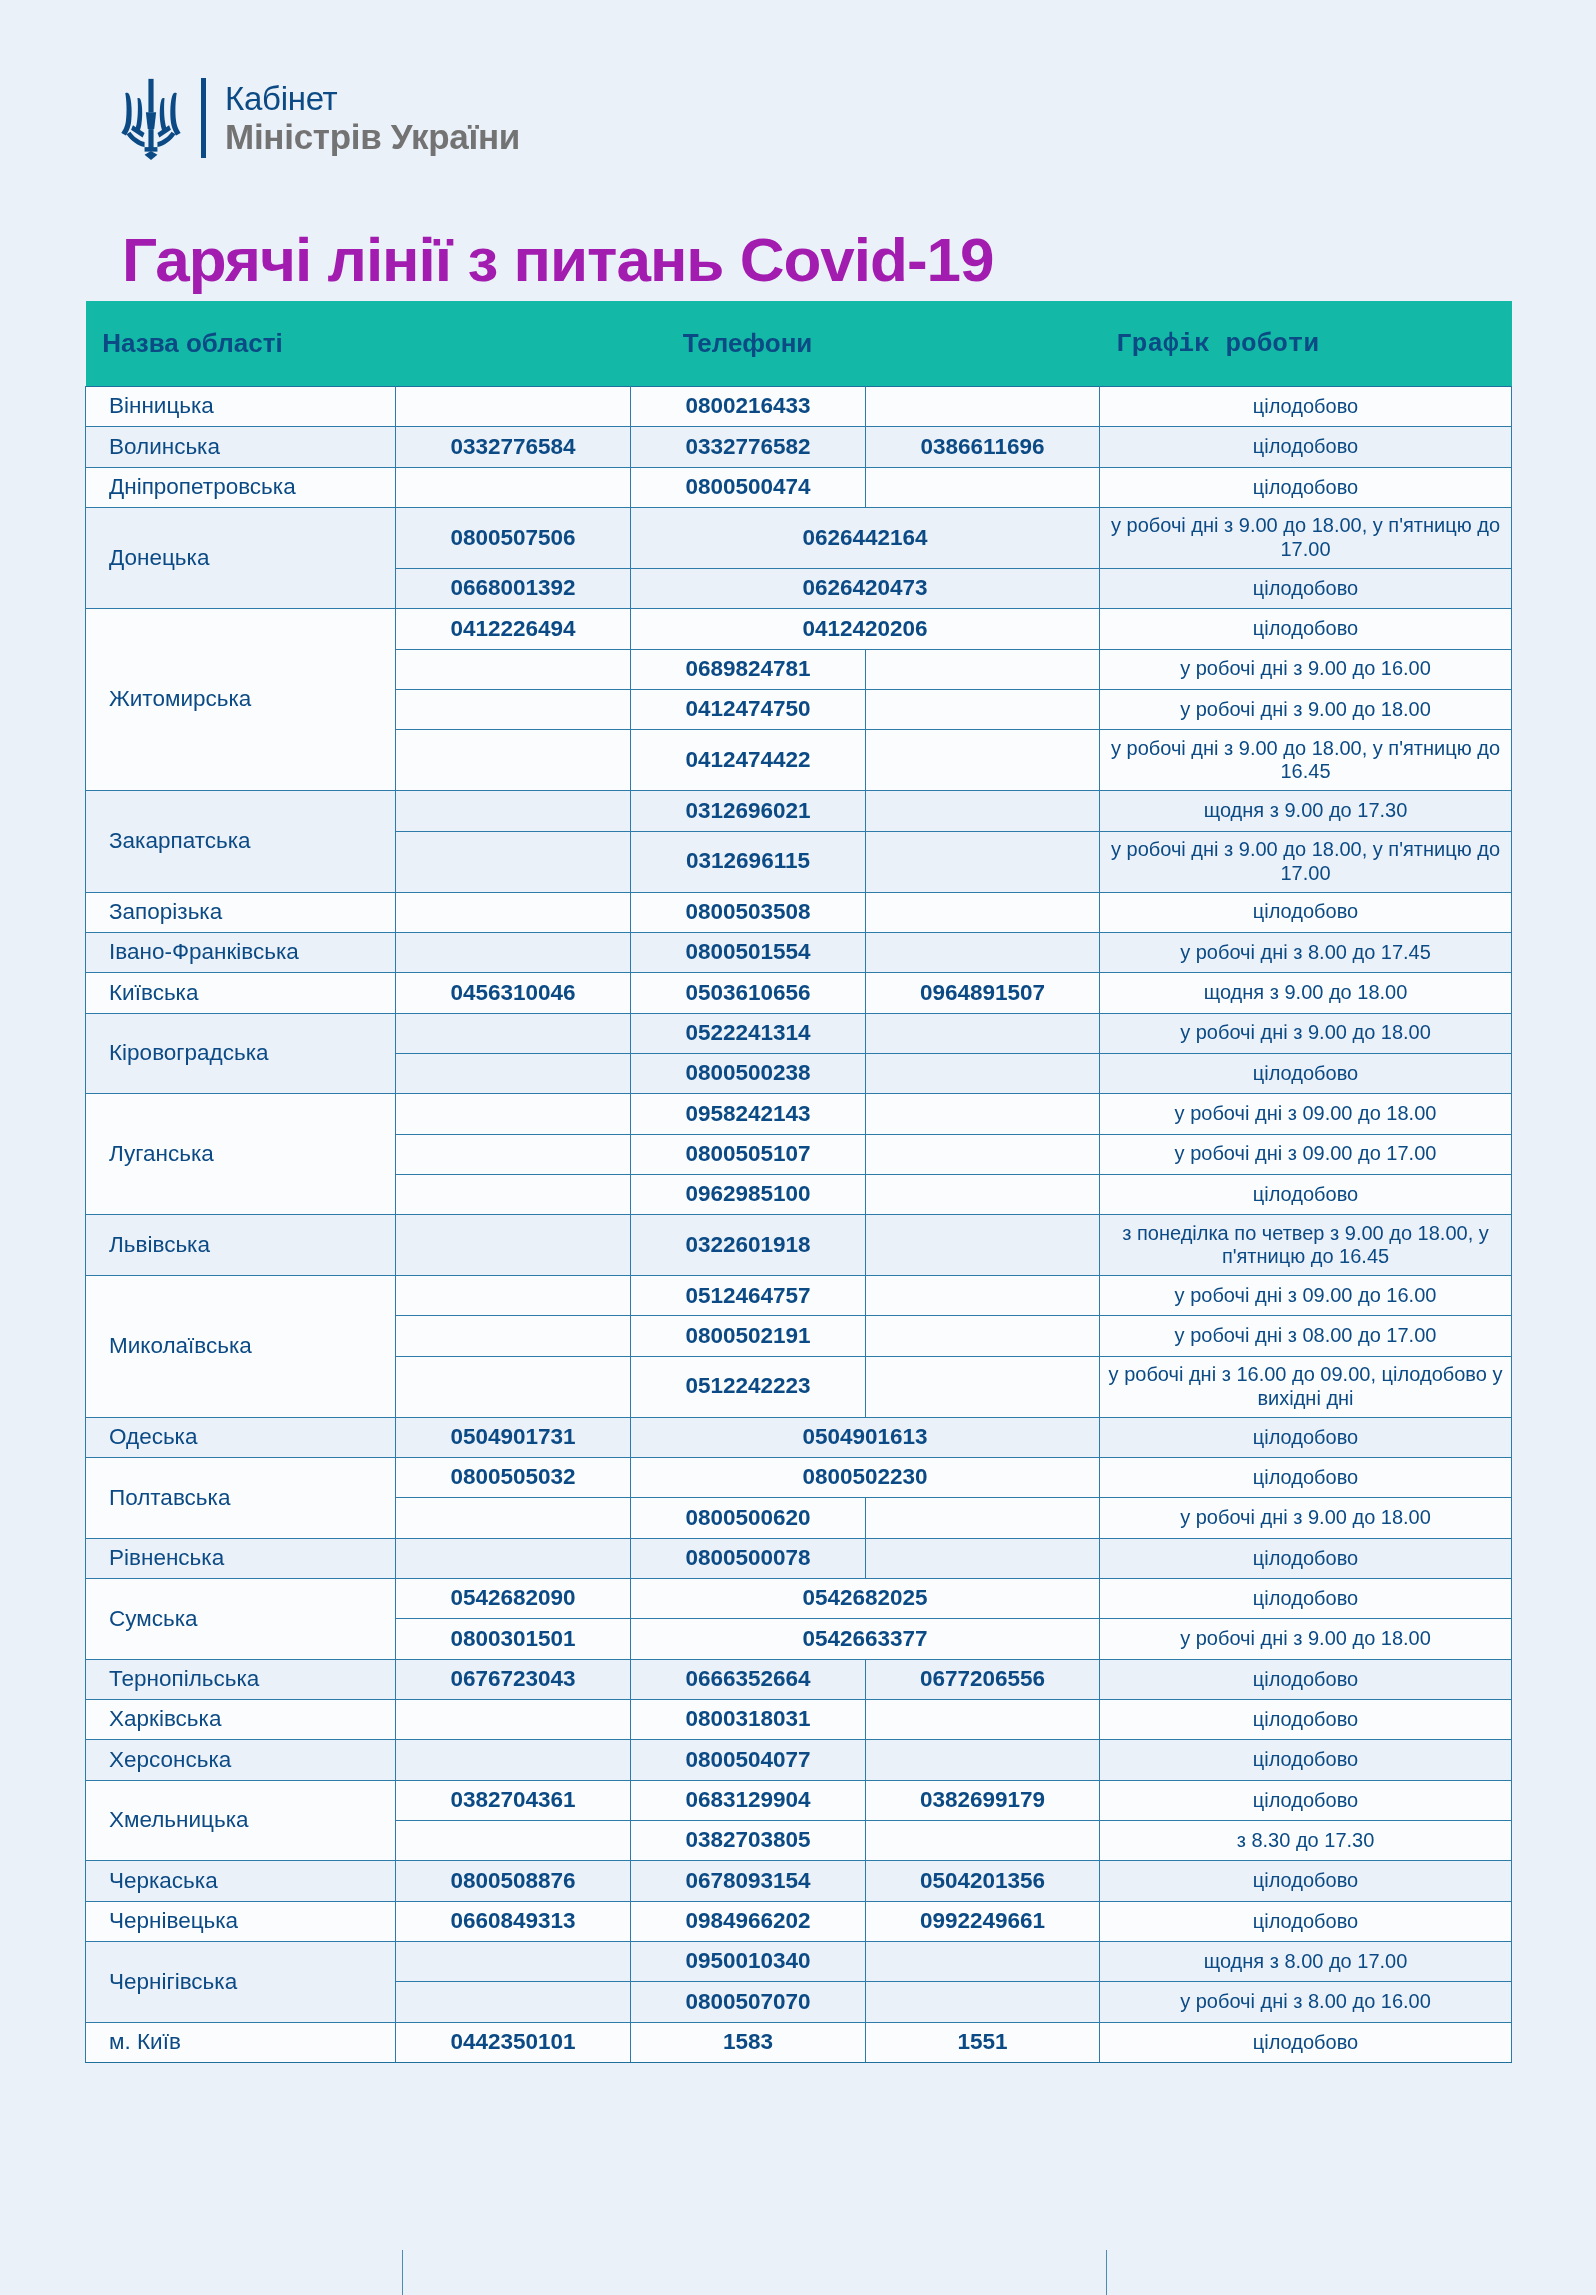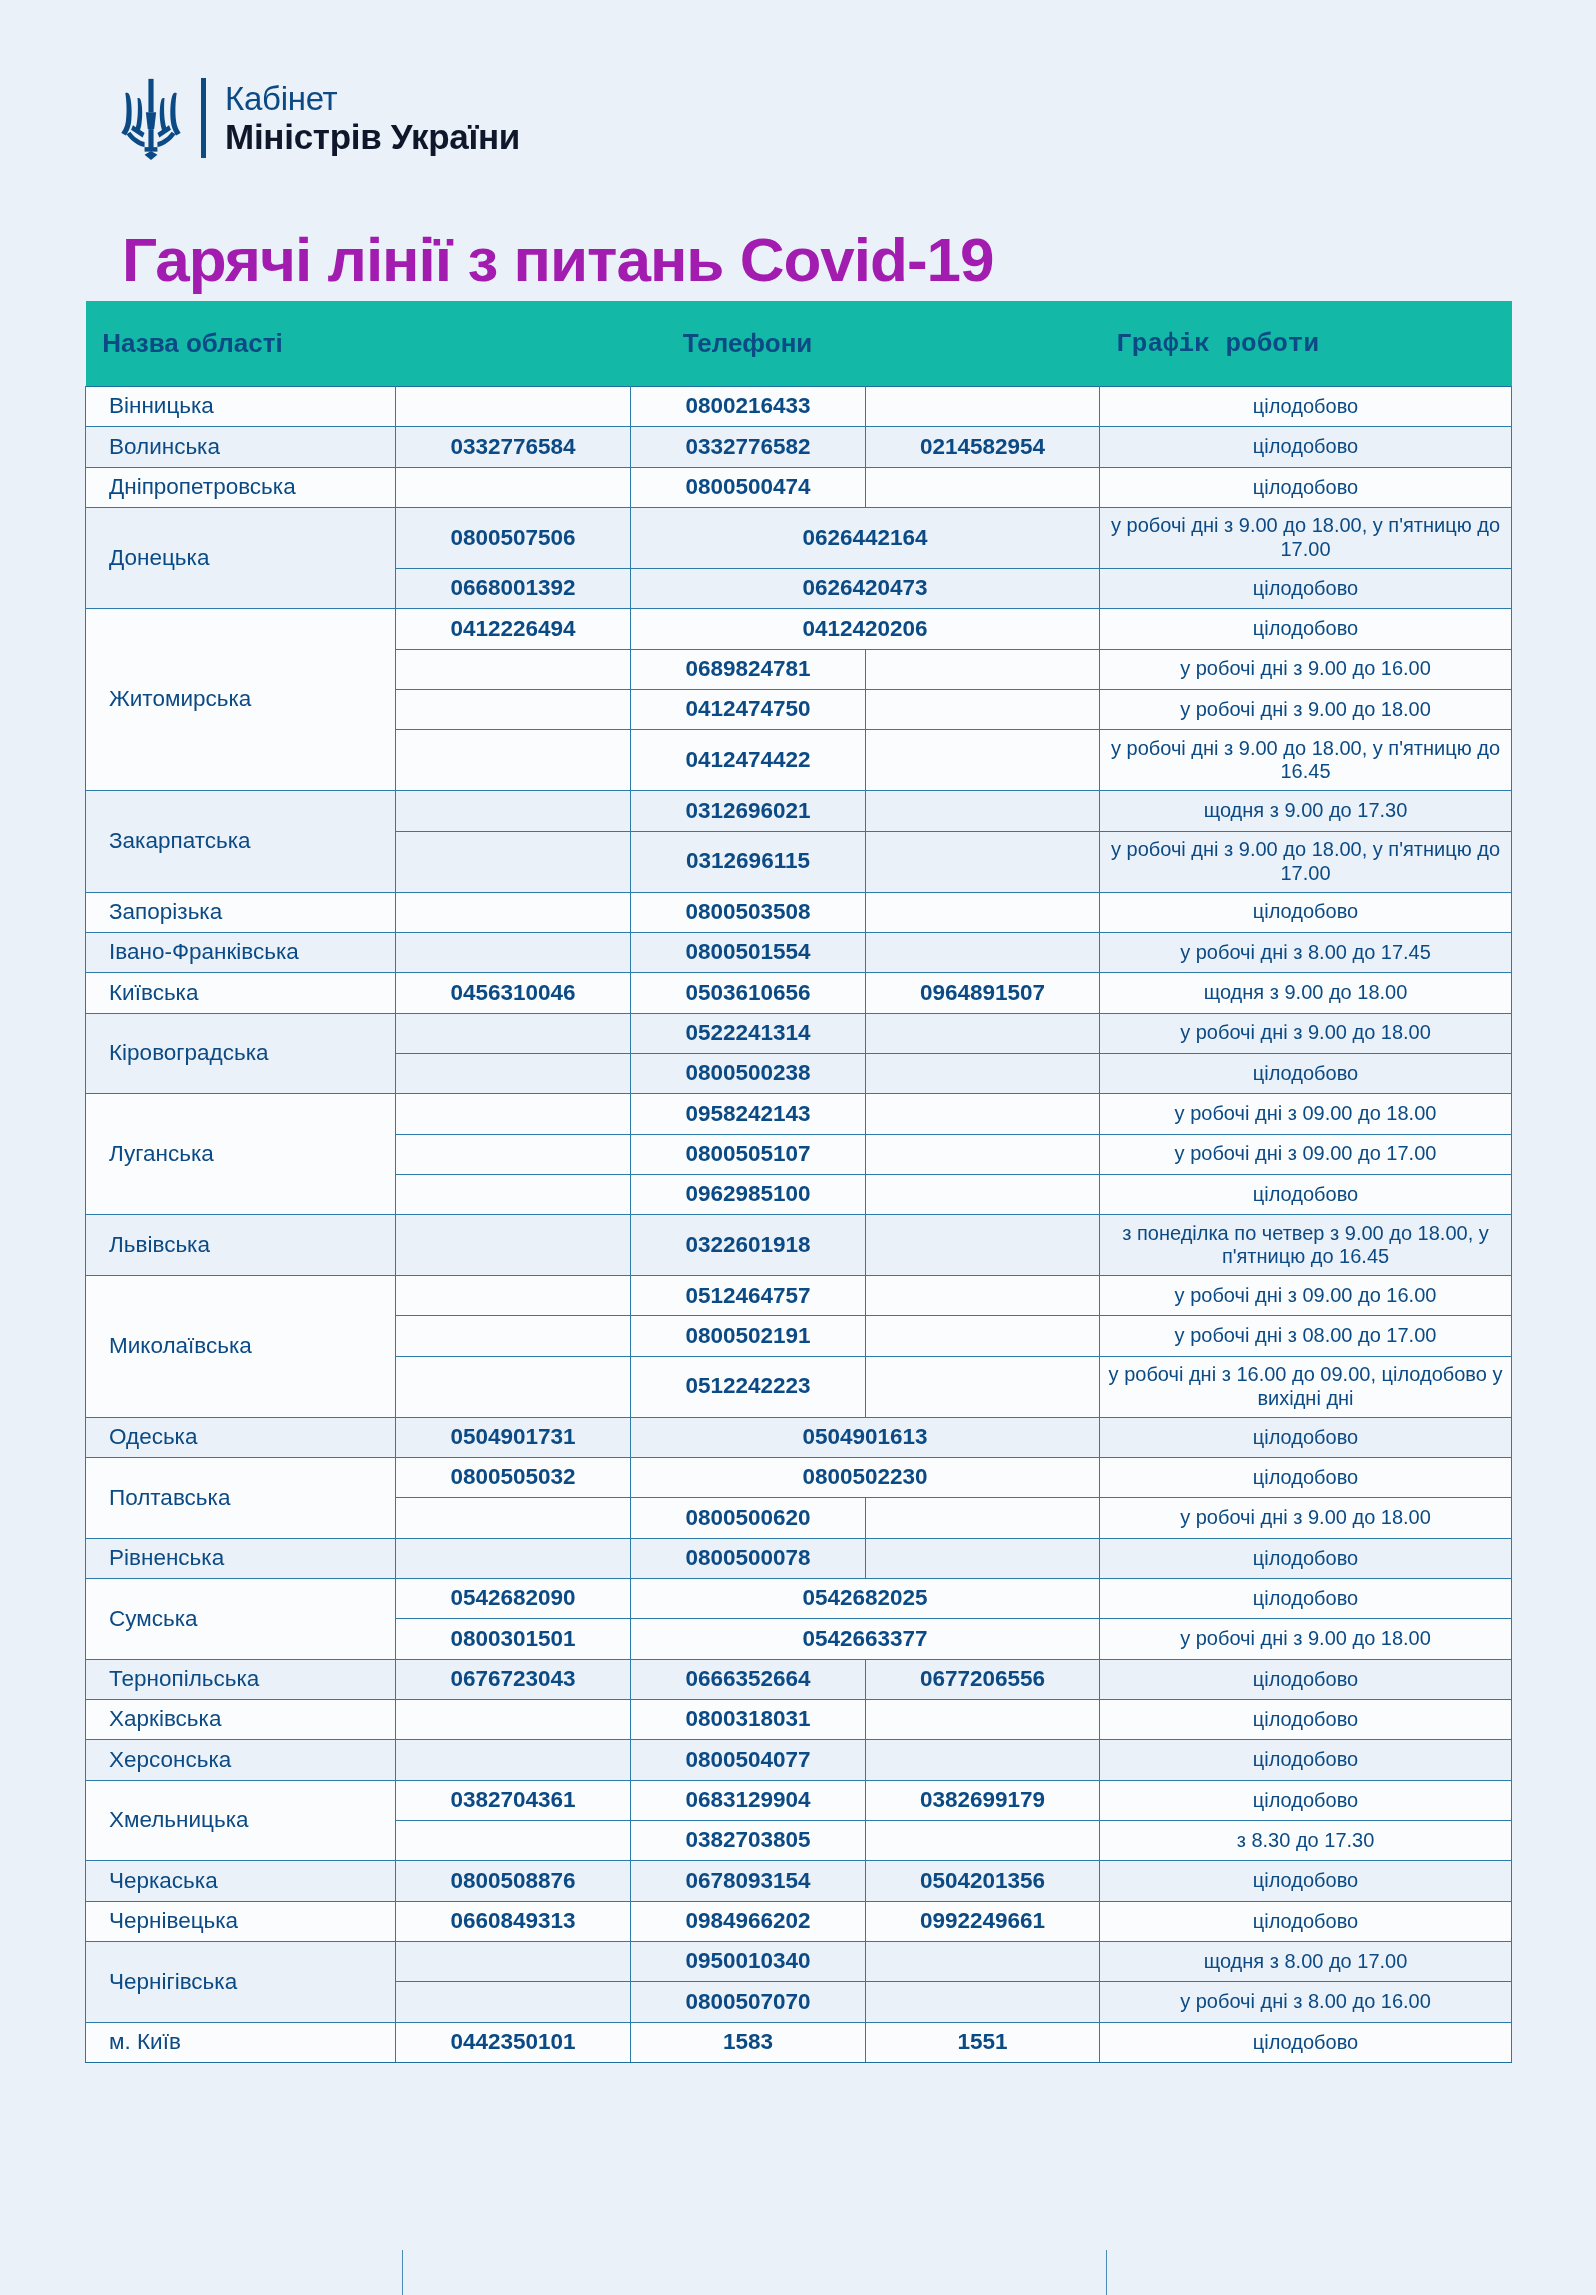--- a/index.html
+++ b/index.html
@@ -50,21 +50,21 @@
   .brand-line1 {
     font-size: 33px;
     font-weight: 400;
     color: #0B4A84;
     letter-spacing: -0.3px;
     margin-bottom: 4px;
   }
   .brand-line2 {
     font-size: 35px;
     font-weight: 700;
-    color: #0f172a;
+    color: #737373;
     letter-spacing: -0.3px;
   }
 
   
   .page-title {
     position: absolute;
     left: 122px;
     top: 182px;
     font-size: 62px;
     font-weight: 700;
@@ -222,21 +222,21 @@
             <td class="region" rowspan="1">Вінницька</td>
             <td class="phone blank"></td>
             <td class="phone">0800216433</td>
             <td class="phone blank"></td>
             <td class="schedule">цілодобово</td>
           </tr>
           <tr class="band-b group-start">
             <td class="region" rowspan="1">Волинська</td>
             <td class="phone">0332776584</td>
             <td class="phone">0332776582</td>
-            <td class="phone">0214582954</td>
+            <td class="phone">0386611696</td>
             <td class="schedule">цілодобово</td>
           </tr>
           <tr class="band-a group-start">
             <td class="region" rowspan="1">Дніпропетровська</td>
             <td class="phone blank"></td>
             <td class="phone">0800500474</td>
             <td class="phone blank"></td>
             <td class="schedule">цілодобово</td>
           </tr>
           <tr class="band-b group-start">

